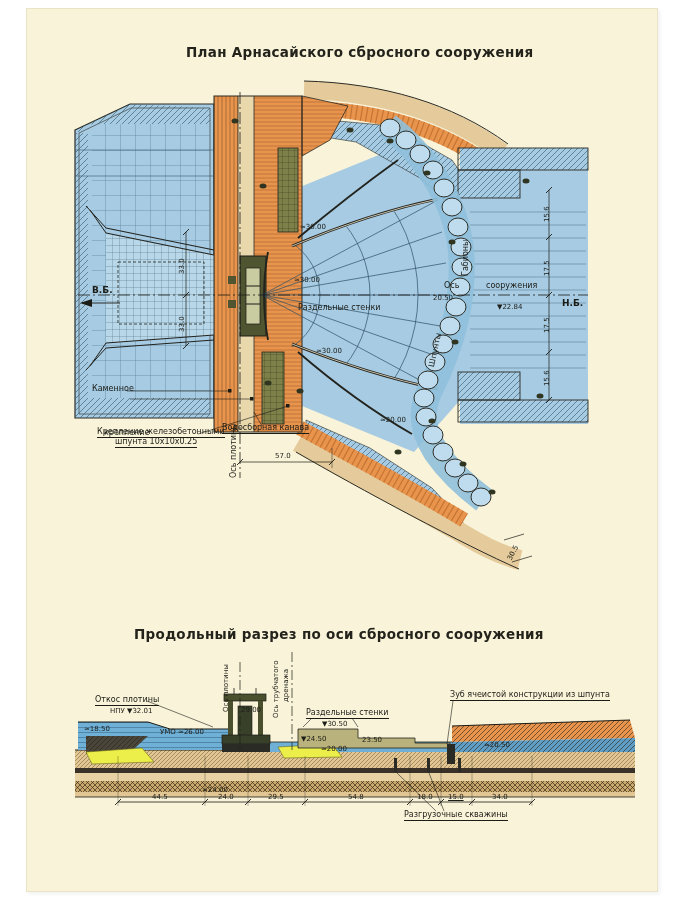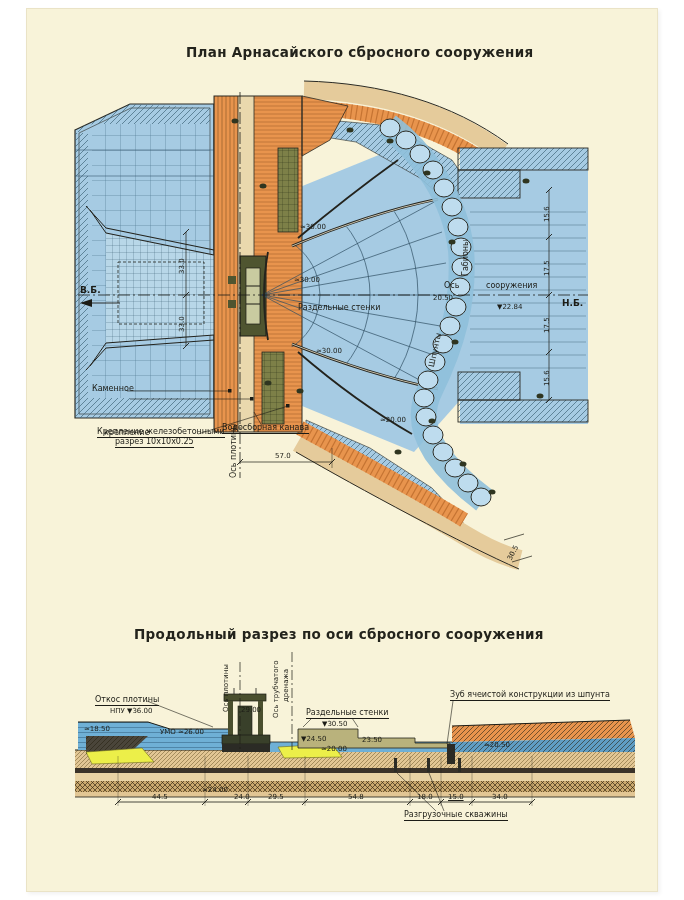--- a/index.html
+++ b/index.html
@@ -345,29 +345,29 @@
         </g>
         <path d="M115,805 L121,799 M202,805 L208,799 M245,805 L251,799 M302,805 L308,799 M407,805 L413,799 M438,805 L444,799 M469,805 L475,799 M529,805 L535,799" stroke-width="0.9"></path>
       </g>
     </g>
   </svg>
 
   <div>
     <span class="title" style="left:186px;top:44px;">План Арнасайского сбросного сооружения</span>
     <span class="title" style="left:134px;top:626px;">Продольный разрез по  оси сбросного сооружения</span>
 
-    <span class="lbl t9" style="left:80px;top:285px;">В.Б.</span>
+    <span class="lbl t9" style="left:92px;top:285px;">В.Б.</span>
     <span class="lbl t9" style="left:562px;top:298px;">Н.Б.</span>
     <span class="lbl rv" style="left:229px;top:478px;">Ось плотины</span>
     <span class="lbl" style="left:444px;top:281px;">Ось</span>
     <span class="lbl" style="left:486px;top:281px;">сооружения</span>
     <span class="lbl" style="left:92px;top:384px;">Каменное</span>
     <span class="lbl" style="left:104px;top:393px;margin-top:35px;">крепление</span>
     <span class="lbl u" style="left:97px;top:427px;">Крепление железобетонными</span>
-    <span class="lbl u" style="left:115px;top:437px;">разрез 10х10х0.25</span>
+    <span class="lbl u" style="left:115px;top:437px;">шпунта 10х10х0.25</span>
     <span class="lbl u" style="left:222px;top:423px;">Водосборная канава</span>
     <span class="lbl" style="left:298px;top:303px;">Раздельные стенки</span>
     <span class="lbl rv" style="left:461px;top:276px;">Габионы</span>
     <span class="lbl rv78" style="left:427px;top:366px;">Шпунты</span>
 
     <span class="lbl t7" style="left:300px;top:223px;">≈30.00</span>
     <span class="lbl t7" style="left:294px;top:276px;">≈30.00</span>
     <span class="lbl t7" style="left:316px;top:347px;">≈30.00</span>
     <span class="lbl t7" style="left:380px;top:416px;">≈20.00</span>
     <span class="lbl t7" style="left:433px;top:294px;">20.50</span>
@@ -376,38 +376,38 @@
     <span class="lbl t7 rv" style="left:178px;top:274px;">33.0</span>
     <span class="lbl t7 rv" style="left:178px;top:332px;">33.0</span>
     <span class="lbl t7" style="left:275px;top:452px;">57.0</span>
     <span class="lbl t7 rv" style="left:543px;top:222px;">15.6</span>
     <span class="lbl t7 rv" style="left:543px;top:276px;">17.5</span>
     <span class="lbl t7 rv" style="left:543px;top:333px;">17.5</span>
     <span class="lbl t7 rv" style="left:543px;top:386px;">15.6</span>
     <span class="lbl t7 rv65" style="left:506px;top:558px;">30.5</span>
 
     <span class="lbl u" style="left:95px;top:695px;">Откос плотины</span>
-    <span class="lbl t7" style="left:110px;top:707px;">НПУ ▼36.00</span>
+    <span class="lbl t7" style="left:110px;top:707px;">НПУ ▼32.01</span>
     <span class="lbl t7" style="left:84px;top:725px;">≈18.50</span>
     <span class="lbl t7" style="left:160px;top:728px;">УМО ≈26.00</span>
     <span class="lbl t7" style="left:202px;top:738px;margin-top:48px;">≈24.00</span>
     <span class="lbl t7" style="left:241px;top:706px;">29.00</span>
     <span class="lbl t7 rv" style="left:222px;top:712px;">Ось плотины</span>
     <span class="lbl t7 rv" style="left:272px;top:718px;">Ось трубчатого</span>
     <span class="lbl t7 rv" style="left:282px;top:702px;">дренажа</span>
     <span class="lbl u" style="left:306px;top:708px;">Раздельные стенки</span>
     <span class="lbl t7" style="left:322px;top:720px;">▼30.50</span>
     <span class="lbl t7" style="left:301px;top:735px;">▼24.50</span>
     <span class="lbl t7" style="left:321px;top:745px;">≈20.00</span>
     <span class="lbl t7" style="left:362px;top:736px;">23.50</span>
     <span class="lbl u" style="left:450px;top:690px;">Зуб ячеистой конструкции из шпунта</span>
     <span class="lbl t7" style="left:484px;top:741px;">≈20.50</span>
     <span class="lbl u" style="left:404px;top:810px;">Разгрузочные скважины</span>
 
     <span class="lbl t7" style="left:152px;top:793px;">44.5</span>
-    <span class="lbl t7" style="left:218px;top:793px;margin-left:16px;">24.0</span>
+    <span class="lbl t7" style="left:218px;top:793px;">24.0</span>
     <span class="lbl t7" style="left:268px;top:793px;">29.5</span>
     <span class="lbl t7" style="left:348px;top:793px;">54.8</span>
     <span class="lbl t7" style="left:417px;top:793px;">18.0</span>
     <span class="lbl t7" style="left:448px;top:793px;text-decoration:underline;">15.0</span>
     <span class="lbl t7" style="left:492px;top:793px;">34.0</span>
   </div>
 </div>
 
 </body></html>

